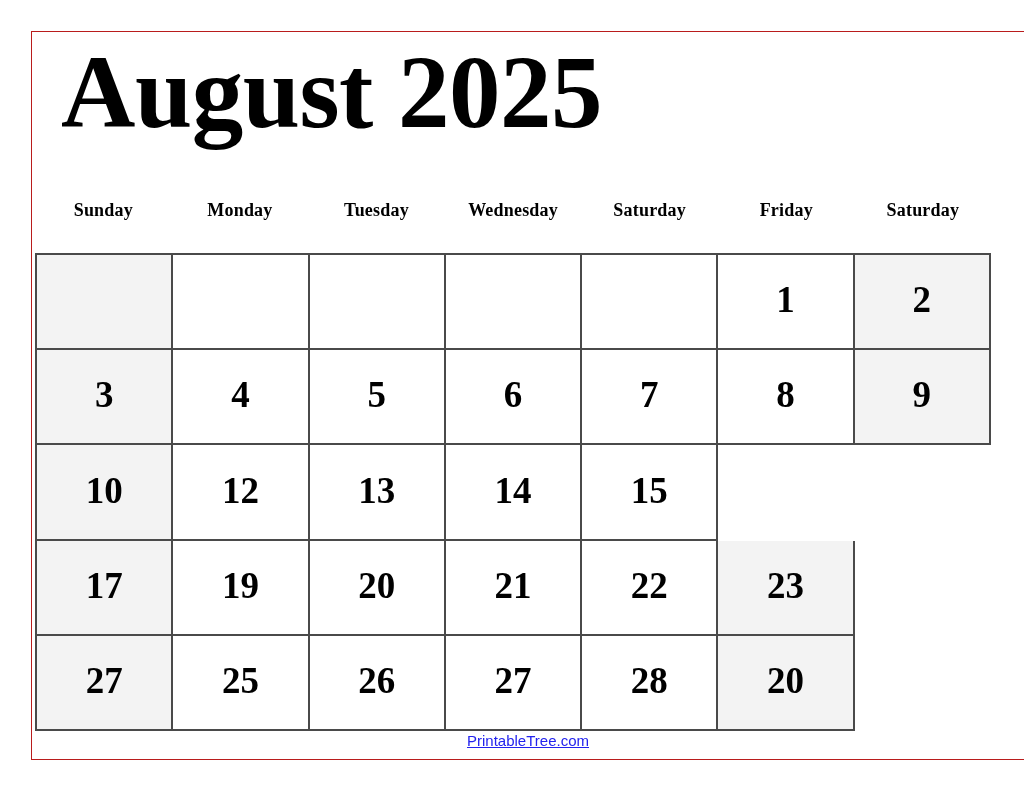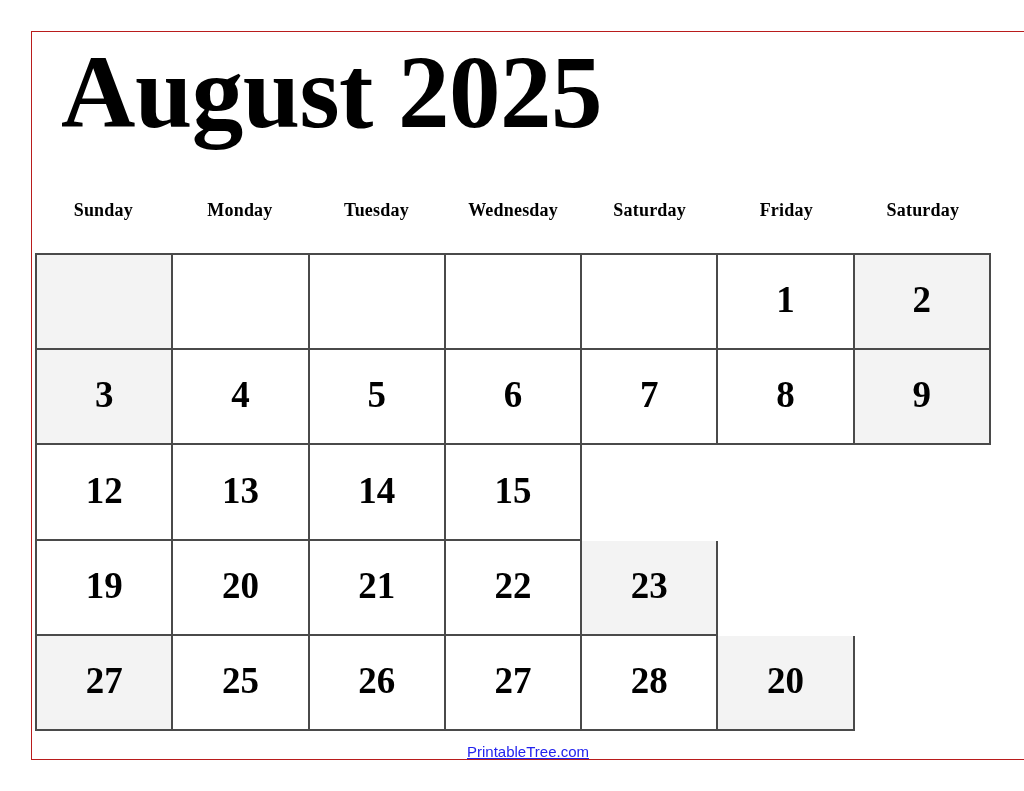--- a/index.html
+++ b/index.html
@@ -108,21 +108,21 @@
     top: -2px;
   }
 
   .footer {
     position: absolute;
     left: 0;
     top: 700px;
     width: 100%;
     height: 28px;
     display: flex;
-    align-items: flex-end;
+    align-items: flex-start;
     justify-content: center;
   }
   .footer-link {
     font-family: "Liberation Sans", "DejaVu Sans", sans-serif;
     font-size: 15px;
     color: #2222ee;
     text-decoration: underline;
     cursor: pointer;
   }
 </style>
@@ -176,34 +176,40 @@
           <span class="day-num">7</span>
         </div>
         <div class="day-cell">
           <span class="day-num">8</span>
         </div>
         <div class="day-cell weekend">
           <span class="day-num">9</span>
         </div>
       </div>
       <div class="week-row">
+        <div class="day-cell weekend">
+          <span class="day-num">10</span>
+        </div>
         <div class="day-cell">
           <span class="day-num">12</span>
         </div>
         <div class="day-cell">
           <span class="day-num">13</span>
         </div>
         <div class="day-cell">
           <span class="day-num">14</span>
         </div>
         <div class="day-cell">
           <span class="day-num">15</span>
         </div>
       </div>
       <div class="week-row">
+        <div class="day-cell weekend">
+          <span class="day-num">17</span>
+        </div>
         <div class="day-cell">
           <span class="day-num">19</span>
         </div>
         <div class="day-cell">
           <span class="day-num">20</span>
         </div>
         <div class="day-cell">
           <span class="day-num">21</span>
         </div>
         <div class="day-cell">

